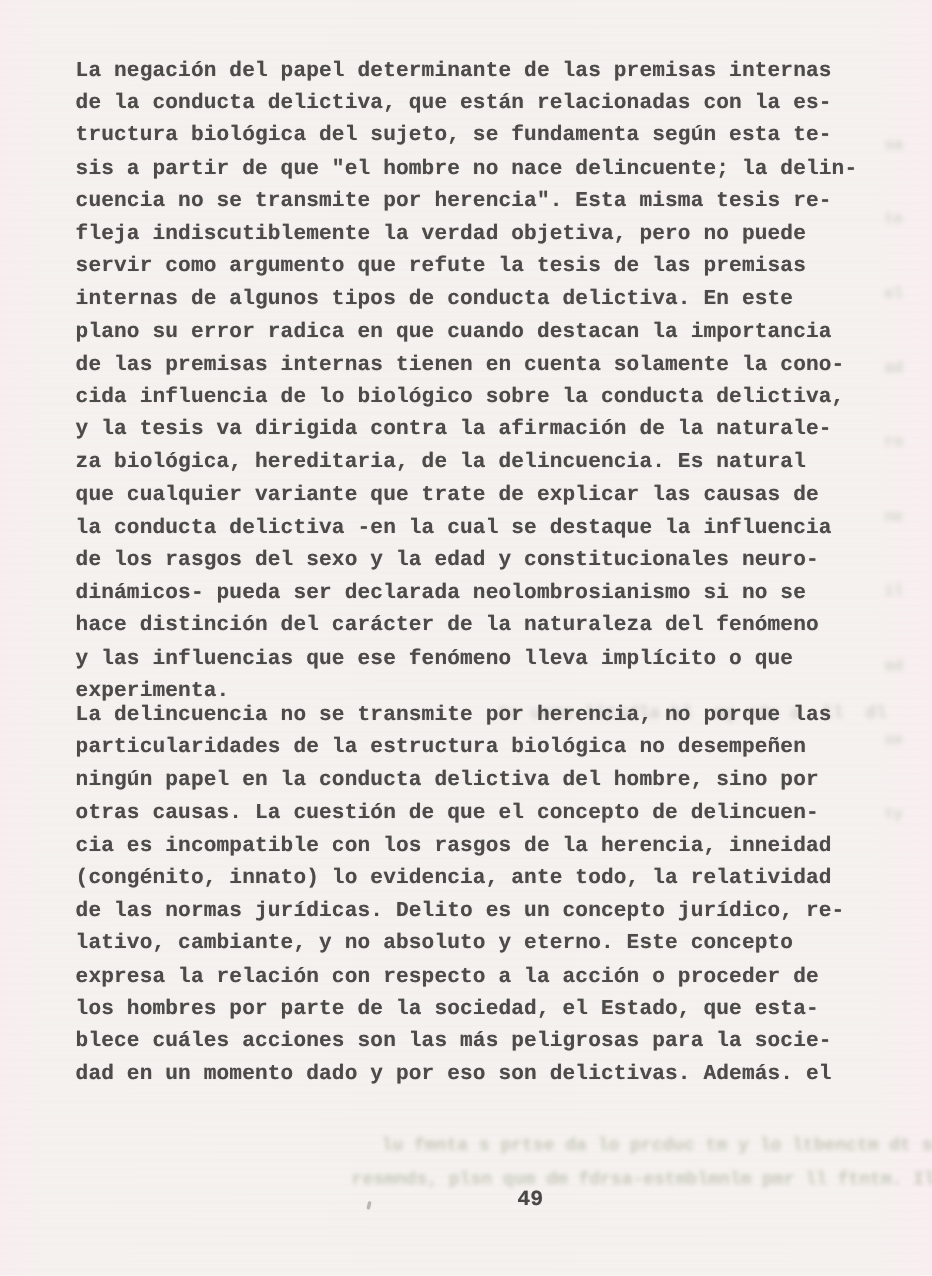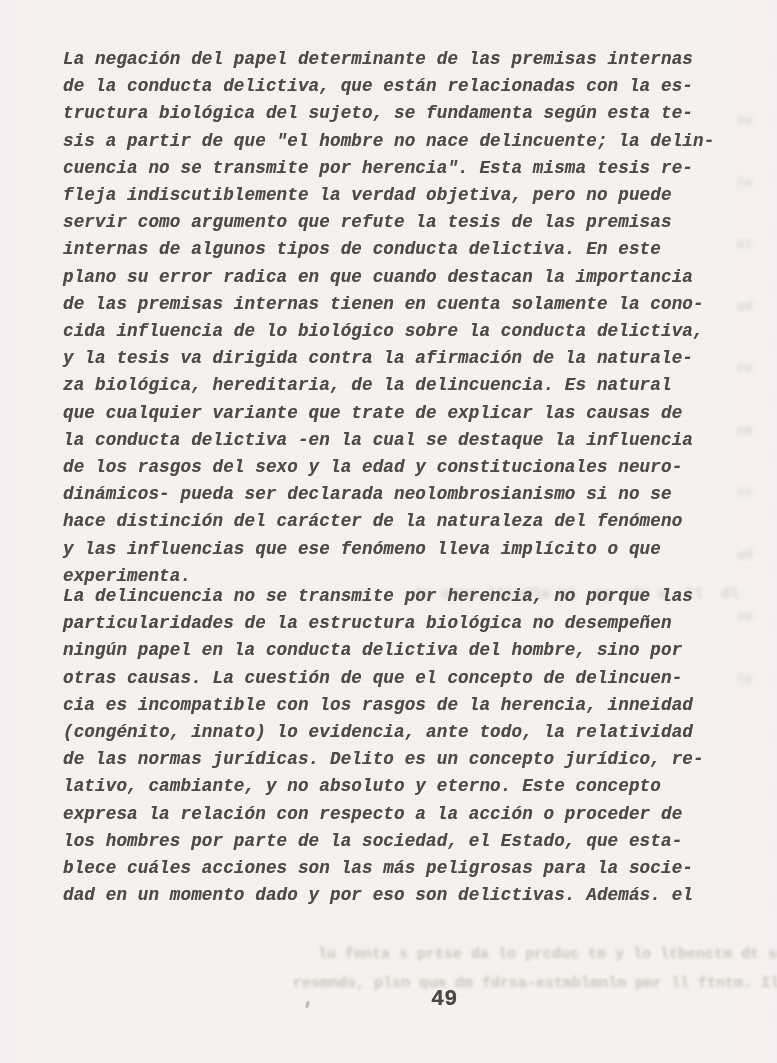--- a/index.html
+++ b/index.html
@@ -28,30 +28,29 @@
   .para {
     position: absolute;
     white-space: pre;
     font-family: "Liberation Mono", "DejaVu Sans Mono", monospace;
     font-size: 17.6px;
     line-height: 27.2px;
     font-weight: 700;
     letter-spacing: 0.12px;
     color: #4d4b49;
     text-shadow: 0 0 0.6px rgba(77, 75, 73, 0.55);
-    font-style: italic;
   }
   .para-1 { left: 63px; top: 46px; }
   .para-2 { left: 63px; top: 583px; }
   .page-number {
     position: absolute;
     left: 431px;
     top: 990px;
     font-family: "Liberation Mono", "DejaVu Sans Mono", monospace;
-    font-size: 22px;
+    font-size: 18px;
     line-height: 20px;
     font-weight: 700;
     color: #4a4846;
     text-shadow: 0 0 0.6px rgba(74, 72, 70, 0.55);
   }
   .ghost {
     position: absolute;
     white-space: pre;
     font-family: "Liberation Mono", "DejaVu Sans Mono", monospace;
     font-weight: 700;

